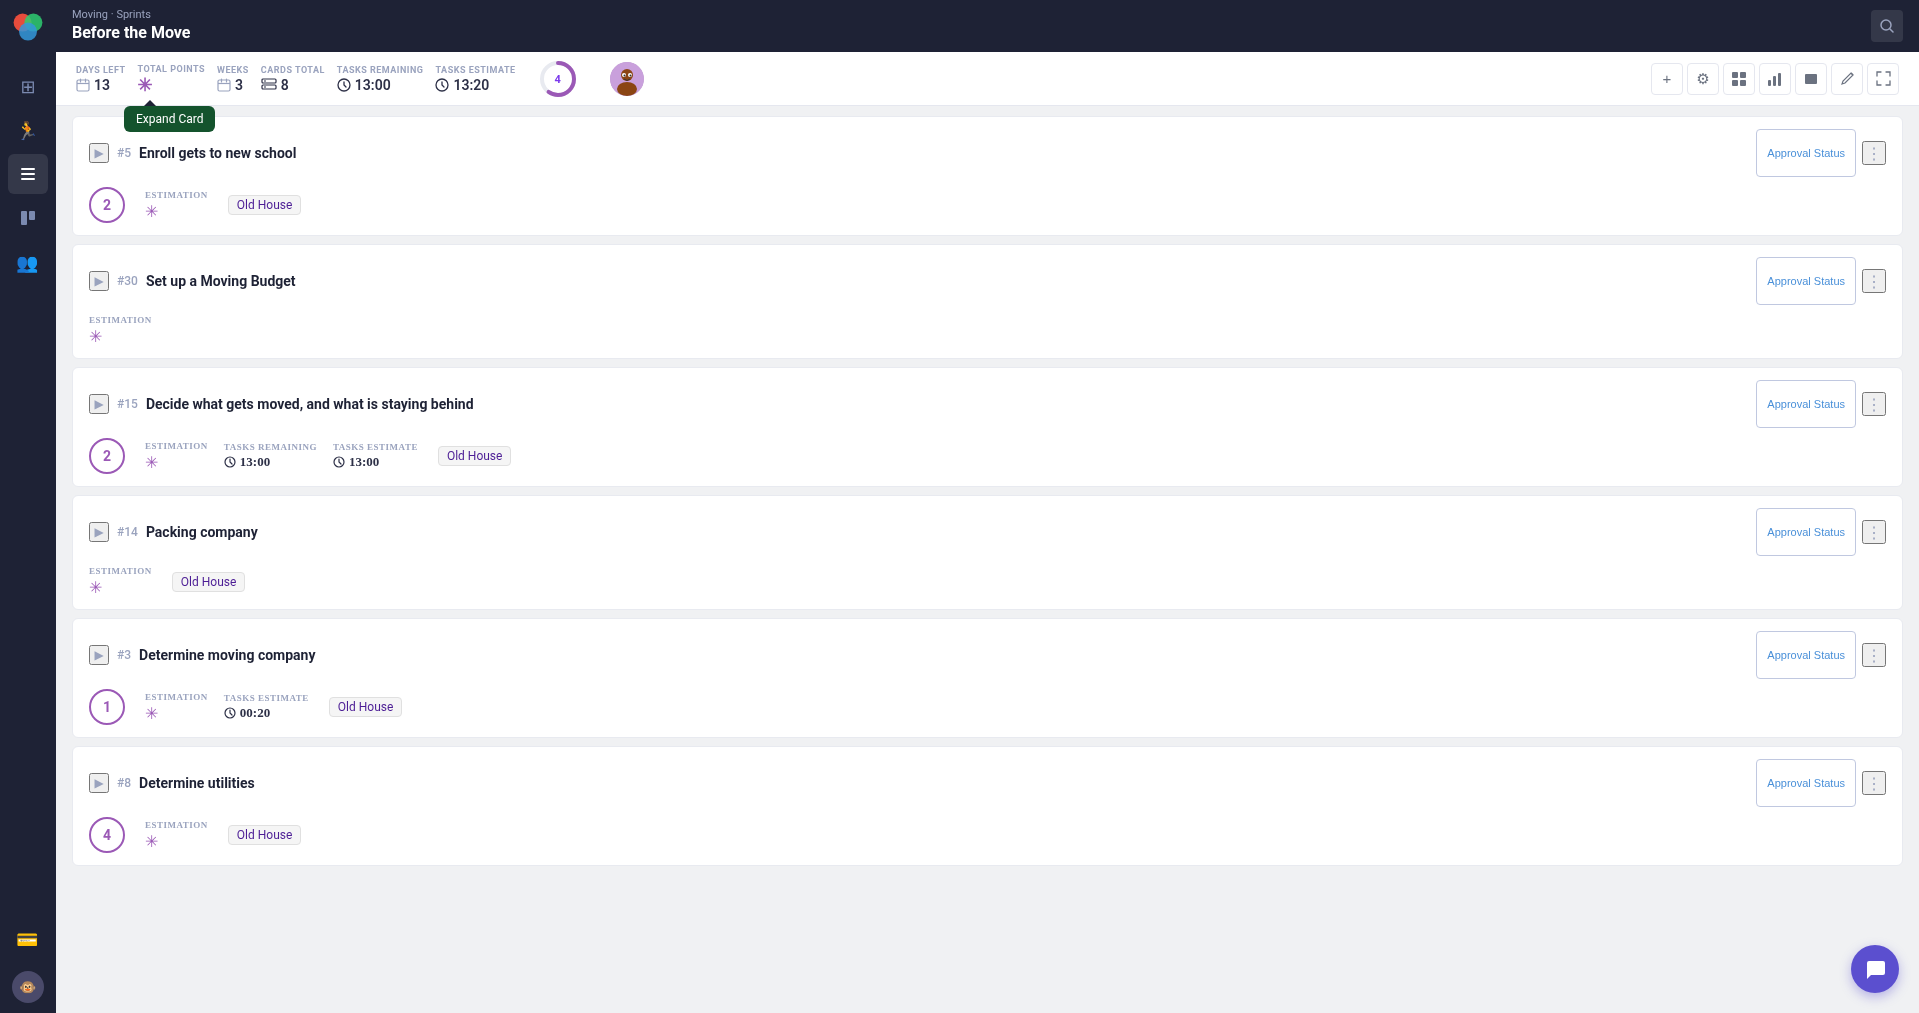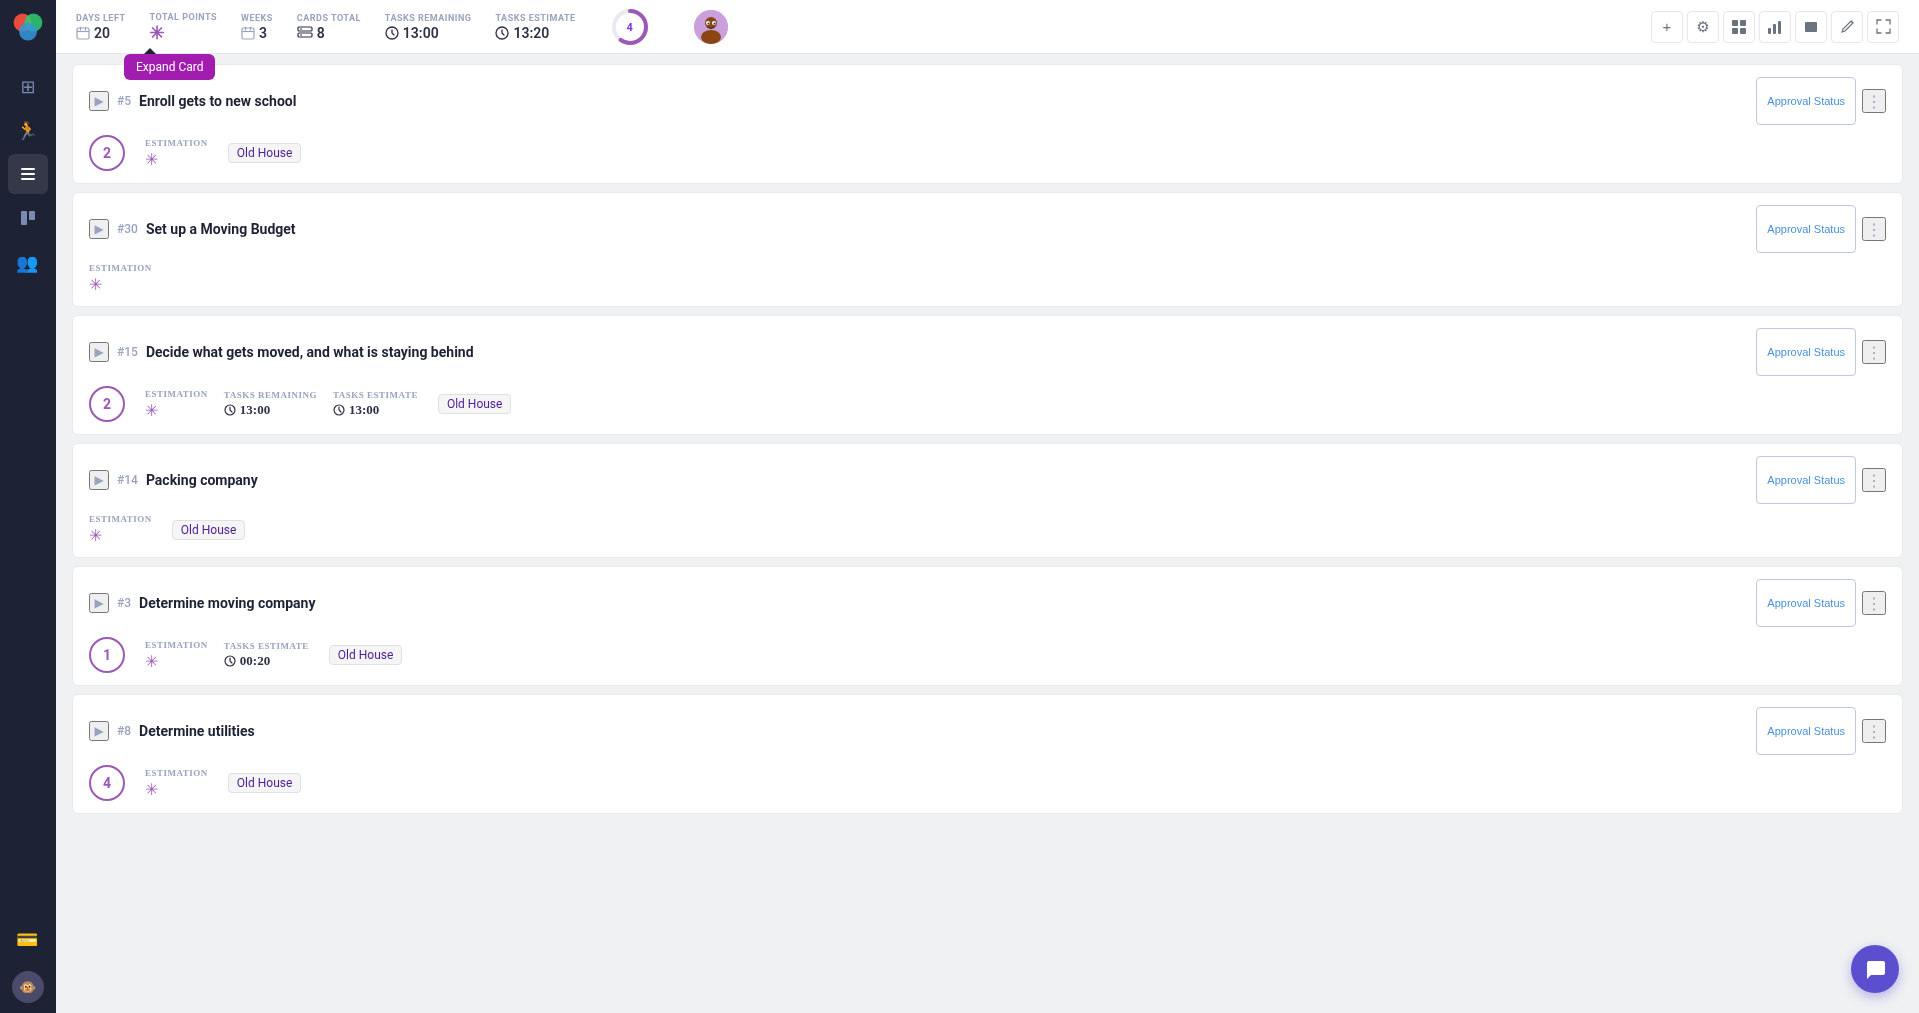--- a/index.html
+++ b/index.html
@@ -103,21 +103,21 @@
       cursor: pointer;
     }
 
     
     .stats-bar {
       background: #fff;
       border-bottom: 1px solid #e5e7ef;
       padding: 8px 20px;
       display: flex;
       align-items: center;
-      gap: 24px;
+      gap: 12px;
       flex-shrink: 0;
       height: 54px;
       position: relative;
     }
     .stat-item {
       display: flex;
       flex-direction: column;
       gap: 2px;
     }
     .stat-label {
@@ -294,21 +294,21 @@
       padding: 2px 8px;
       font-size: 12px;
       color: #4c1d95;
     }
 
     
     .tooltip-popup {
       position: absolute;
       top: 54px;
       left: 68px;
-      background: #a21caf;
+      background: #14532d;
       color: #fff;
       font-size: 12px;
       padding: 6px 12px;
       border-radius: 6px;
       z-index: 100;
       white-space: nowrap;
       pointer-events: none;
     }
     .tooltip-popup::before {
       content: '';
@@ -371,33 +371,47 @@
   <div class="sidebar-icon">👥</div>
 
   <div class="sidebar-bottom">
     <div class="sidebar-icon">💳</div>
     <div class="sidebar-avatar">🐵</div>
   </div>
 </div>
 
 <div class="main-area">
 
+  <div class="top-header">
+    <div class="header-title-block">
+      <span class="breadcrumb-text">Moving · Sprints</span>
+      <span class="header-title">Before the Move</span>
+    </div>
+    <div class="header-right">
+      <button class="header-btn">
+        <svg width="14" height="14" viewBox="0 0 14 14" fill="none" xmlns="http://www.w3.org/2000/svg">
+          <circle cx="6" cy="6" r="5" stroke="#9aa3be" stroke-width="1.5"></circle>
+          <line x1="10" y1="10" x2="13" y2="13" stroke="#9aa3be" stroke-width="1.5" stroke-linecap="round"></line>
+        </svg>
+      </button>
+    </div>
+  </div>
 
   <div class="stats-bar">
 
     <div class="stat-item">
       <span class="stat-label">DAYS LEFT</span>
       <div class="stat-value">
         <svg width="14" height="14" viewBox="0 0 14 14" fill="none" xmlns="http://www.w3.org/2000/svg">
           <rect x="1" y="2" width="12" height="11" rx="1.5" stroke="#9aa3be" stroke-width="1.2"></rect>
           <line x1="1" y1="5.5" x2="13" y2="5.5" stroke="#9aa3be" stroke-width="1.2"></line>
           <line x1="4.5" y1="1" x2="4.5" y2="4" stroke="#9aa3be" stroke-width="1.2" stroke-linecap="round"></line>
           <line x1="9.5" y1="1" x2="9.5" y2="4" stroke="#9aa3be" stroke-width="1.2" stroke-linecap="round"></line>
         </svg>
-        <span>20</span>
+        <span>13</span>
       </div>
     </div>
 
     <div class="stat-item">
       <span class="stat-label">TOTAL POINTS</span>
       <div class="stat-value">
         <span style="color:#9b59b6; font-size:18px; line-height:1;">✳</span>
       </div>
     </div>
 

